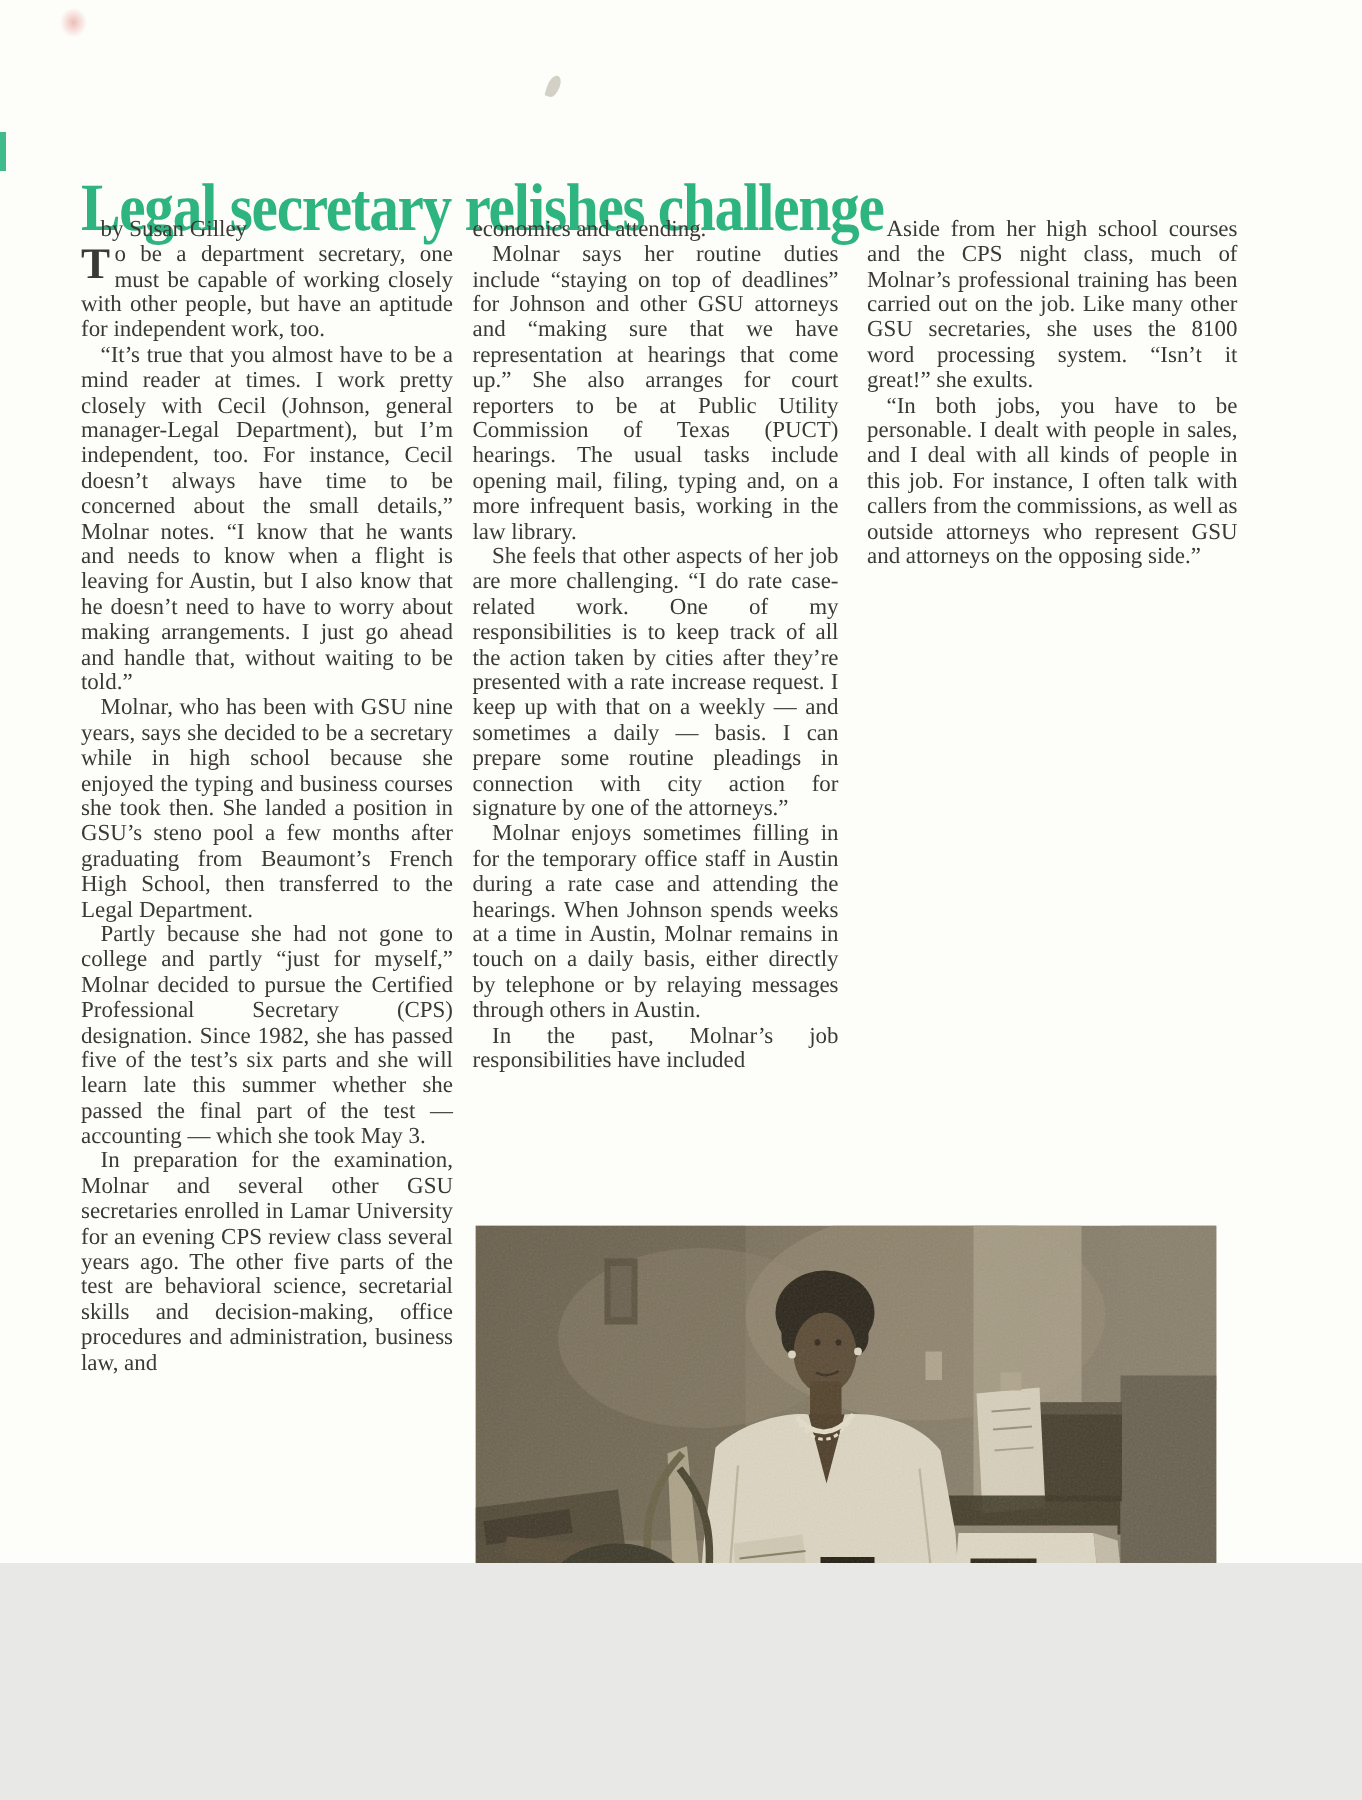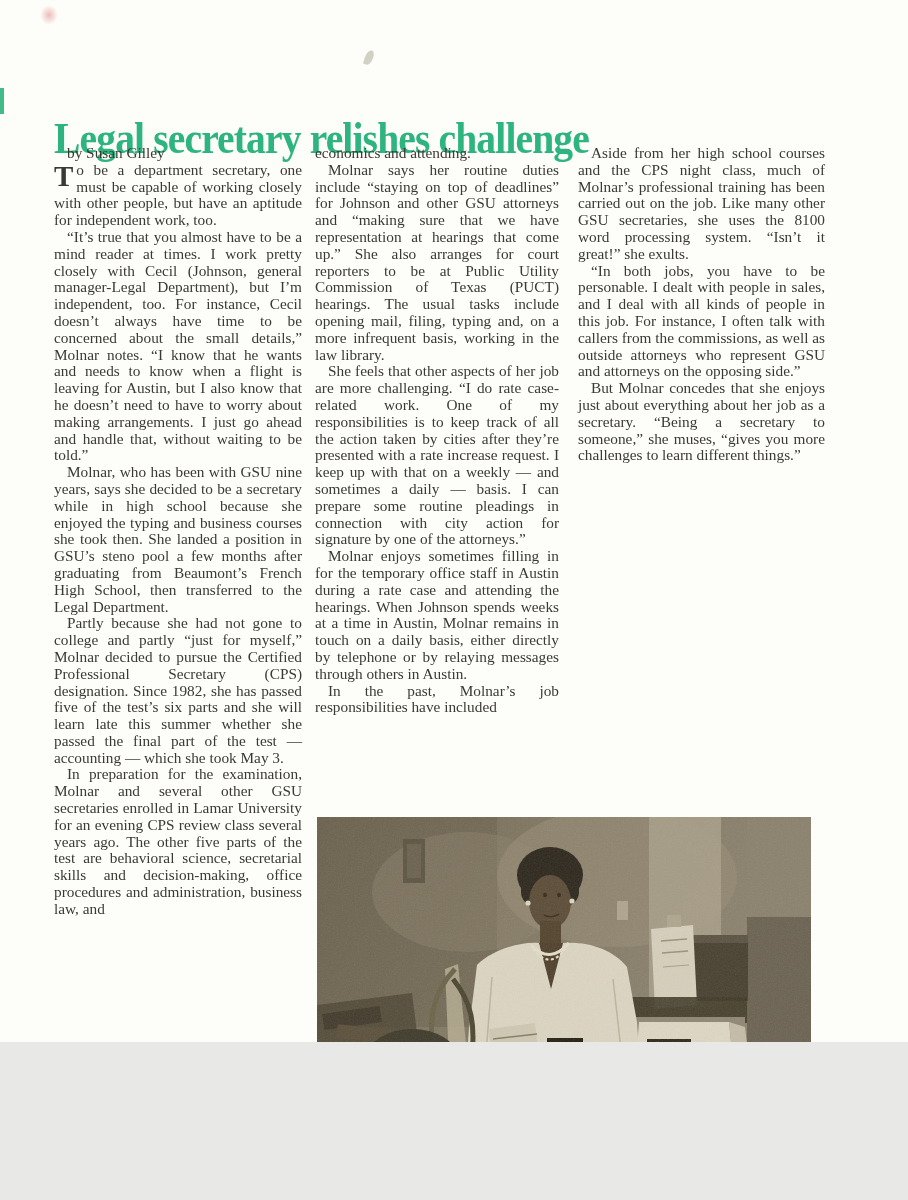--- a/index.html
+++ b/index.html
@@ -66,21 +66,20 @@
     <p class="flush">economics and attending.</p>
     <p>Molnar says her routine duties include “staying on top of deadlines” for Johnson and other GSU attorneys and “making sure that we have representation at hearings that come up.” She also arranges for court reporters to be at Public Utility Commission of Texas (PUCT) hearings. The usual tasks include opening mail, filing, typing and, on a more infrequent basis, working in the law library.</p>
     <p>She feels that other aspects of her job are more challenging. “I do rate case-related work. One of my responsibilities is to keep track of all the action taken by cities after they’re presented with a rate increase request. I keep up with that on a weekly — and sometimes a daily — basis. I can prepare some routine pleadings in connection with city action for signature by one of the attorneys.”</p>
     <p>Molnar enjoys sometimes filling in for the temporary office staff in Austin during a rate case and attending the hearings. When Johnson spends weeks at a time in Austin, Molnar remains in touch on a daily basis, either directly by telephone or by relaying messages through others in Austin.</p>
     <p>In the past, Molnar’s job responsibilities have included</p>
   </div>
 
   <div class="col col3">
     <p>Aside from her high school courses and the CPS night class, much of Molnar’s professional training has been carried out on the job. Like many other GSU secretaries, she uses the 8100 word processing system. “Isn’t it great!” she exults.</p>
     <p>“In both jobs, you have to be personable. I dealt with people in sales, and I deal with all kinds of people in this job. For instance, I often talk with callers from the commissions, as well as outside attorneys who represent GSU and attorneys on the opposing side.”</p>
-    <p>But Molnar concedes that she enjoys just about everything about her job as a secretary. “Being a secretary to someone,” she muses, “gives you more challenges to learn different things.”</p>
   </div>
 
   <div class="photo">
     <svg width="494" height="297" viewBox="0 0 494 297" xmlns="http://www.w3.org/2000/svg">
       <defs>
         <linearGradient id="wallGrad" x1="0" y1="0" x2="1" y2="0.35">
           <stop offset="0" stop-color="#6c624f"></stop>
           <stop offset="0.45" stop-color="#817762"></stop>
           <stop offset="1" stop-color="#8d8370"></stop>
         </linearGradient>

